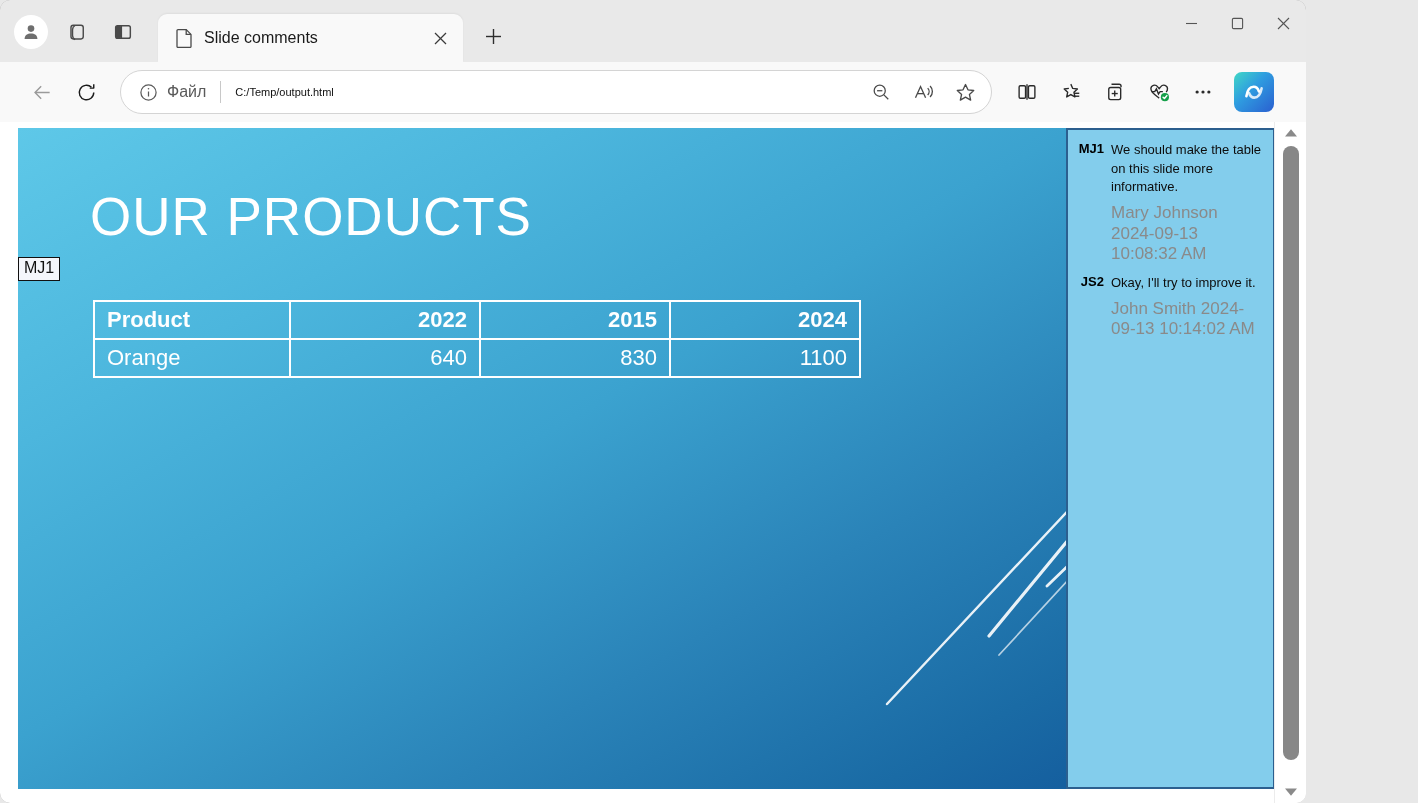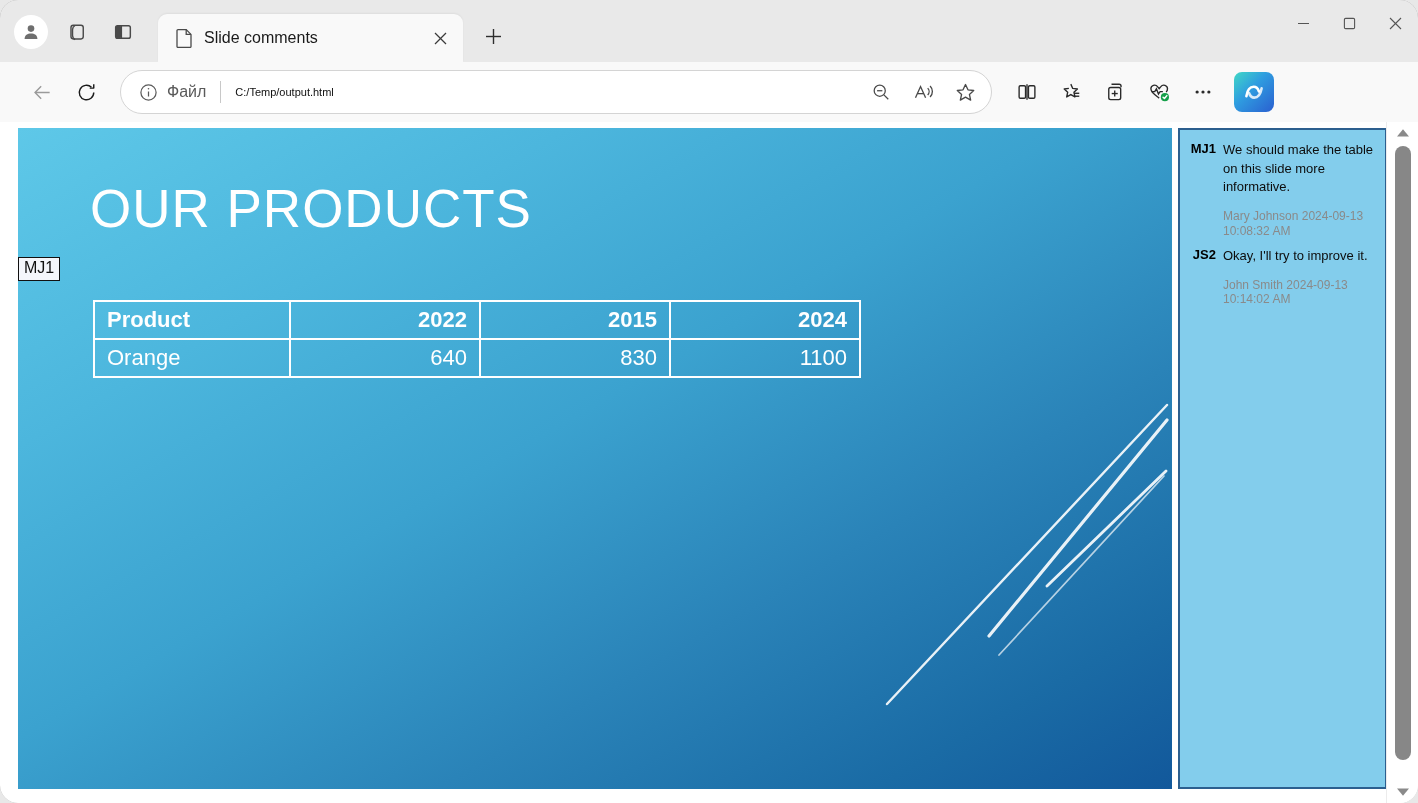--- a/index.html
+++ b/index.html
@@ -6,23 +6,23 @@
   html, body {
     width: 1418px; height: 803px;
     overflow: hidden;
     font-family: "Liberation Sans", sans-serif;
     background: #e8e8e8;
   }
 
   
   .window {
     position: relative;
-    width: 1418px; height: 803px;
+    width: 1306px; height: 803px;
     background: #a3a3a3;
-    border-radius: 18px;
+    border-radius: 10px;
     overflow: hidden;
   }
 
   
   .tabstrip {
     position: relative;
     height: 62px;
     background: #e9e9e9;
     display: flex;
     align-items: flex-end;
@@ -173,21 +173,21 @@
         #5ec8e8 0%,
         #4cb6dd 24%,
         #3ba2cf 46%,
         #2a83b8 68%,
         #1a6ba5 87%,
         #12589b 100%);
     overflow: hidden;
   }
   .slide-title {
     position: absolute;
-    left: 72px; top: 50px;
+    left: 72px; top: 58px;
     font-size: 53px;
     font-weight: 300;
     letter-spacing: 1px;
     color: #ffffff;
     font-family: "Liberation Sans", sans-serif;
     white-space: nowrap;
   }
 
   
   .slide-table {
@@ -235,24 +235,24 @@
     line-height: 1.28;
     padding-top: 1px;
   }
   .comment-body { flex: 1 1 auto; min-width: 0; }
   .comment-text {
     font-size: 13px;
     color: #0d0d0d;
     line-height: 1.28;
   }
   .comment-meta {
-    font-size: 12px;
+    font-size: 17px;
     color: #8a8a8a;
     line-height: 1.22;
-    margin-top: 13px;
+    margin-top: 7px;
   }
 
   
   .anchor-marker {
     position: absolute;
     left: 18px; top: 135px;
     background: #f4f6fb;
     border: 1px solid #111;
     font-size: 16px;
     color: #111;

